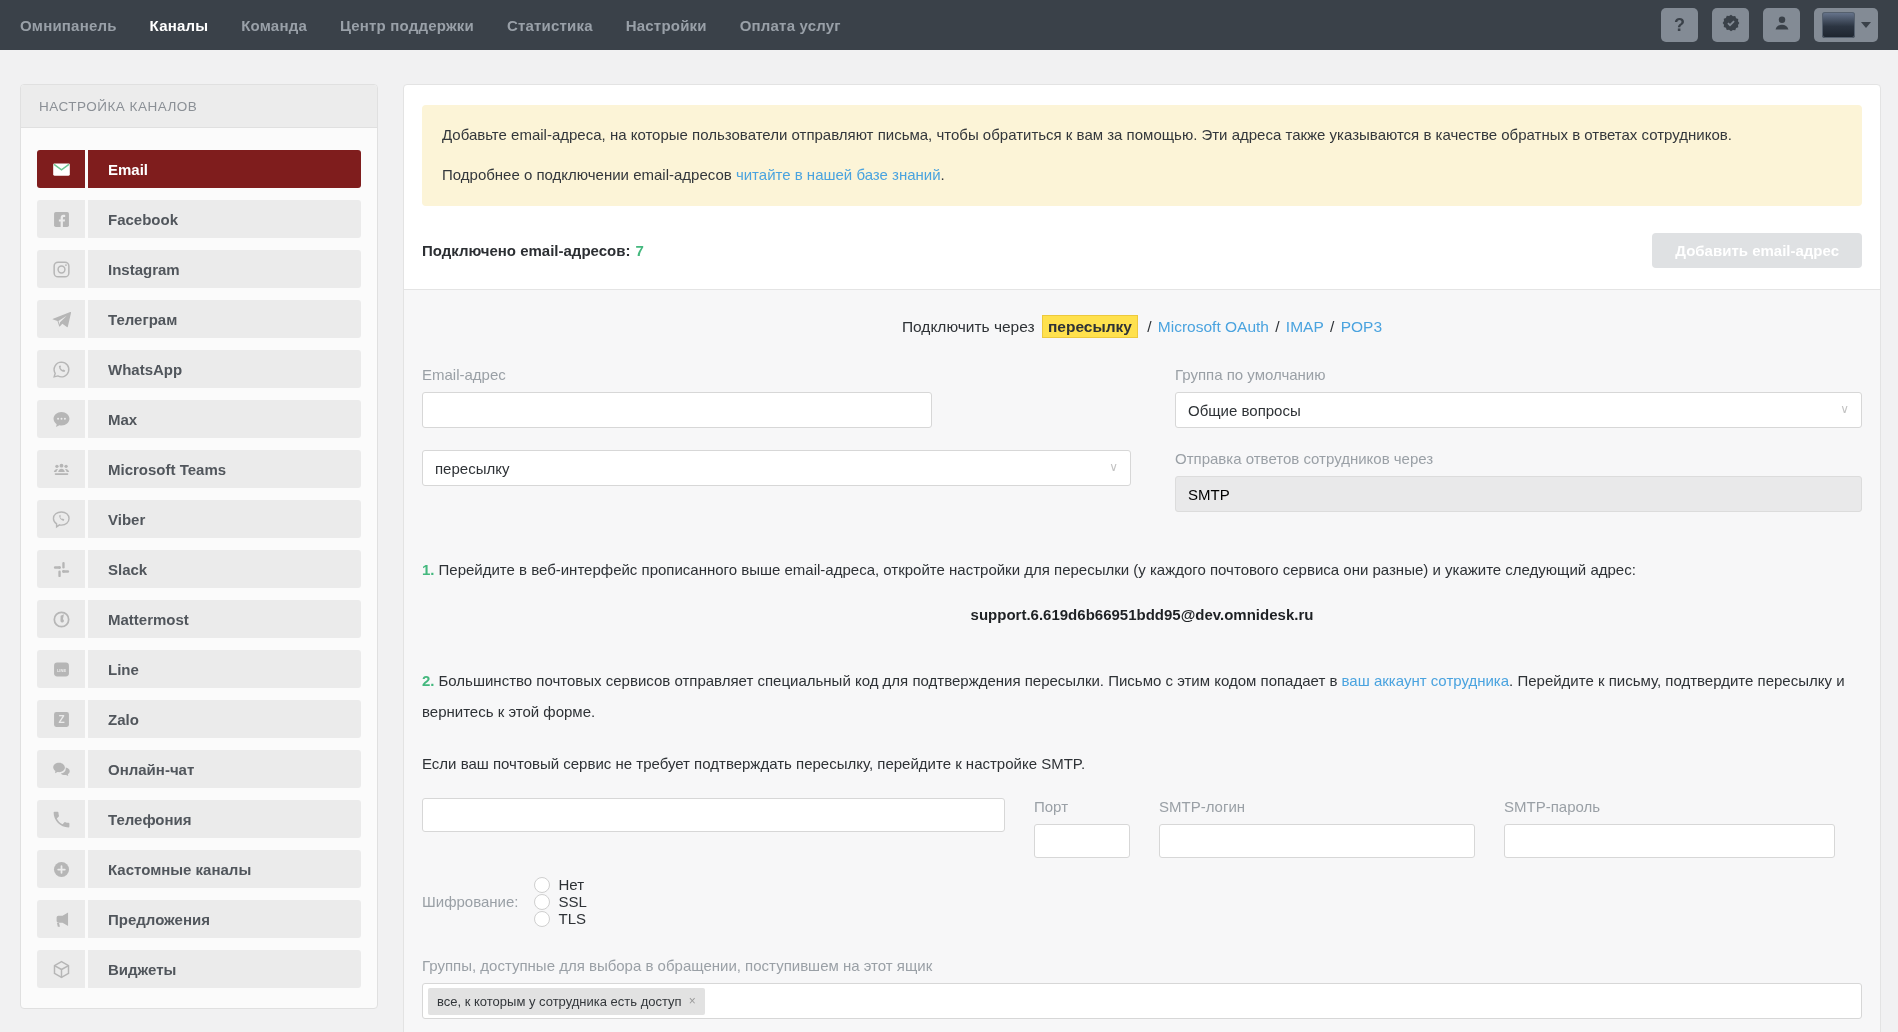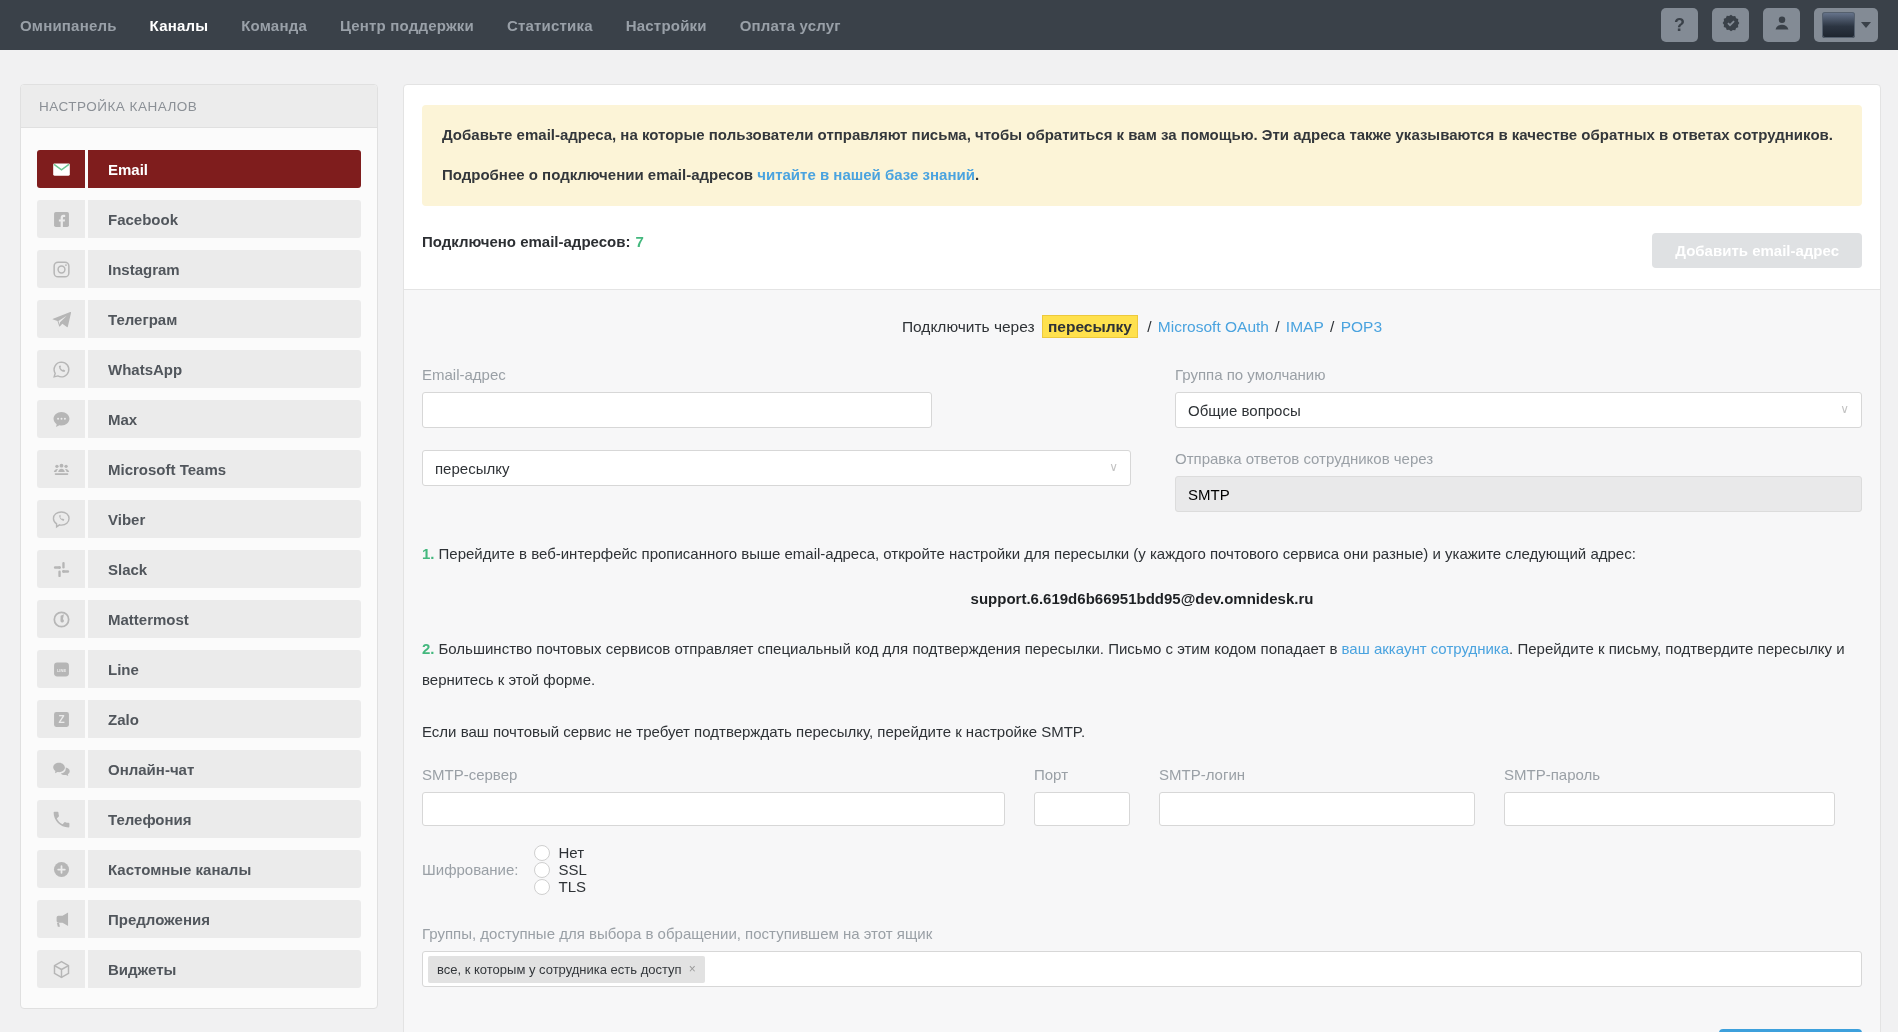--- a/index.html
+++ b/index.html
@@ -28,41 +28,41 @@
   .sidebar-list{padding:22px 16px 20px;}
   .side-item{display:flex;height:38px;margin-bottom:12px;cursor:pointer;}
   .side-item:last-child{margin-bottom:0;}
   .side-icon{width:48px;background:#ebebeb;border-radius:3px 0 0 3px;display:flex;align-items:center;justify-content:center;color:#b6b6b6;margin-right:3px;flex:none;}
   .side-icon svg{width:21px;height:21px;}
   .side-label{flex:1;background:#ebebeb;border-radius:0 3px 3px 0;display:flex;align-items:center;padding-left:20px;color:#51565c;font-weight:700;font-size:15px;}
   .side-item.active .side-icon,.side-item.active .side-label{background:#7f1d1d;color:#fff;}
   
   .content{flex:1;background:#ffffff;border:1px solid #e3e3e3;border-radius:4px;box-sizing:border-box;min-height:990px;}
   .content-top{padding:20px 18px 0;}
-  .notice{background:#fcf4d7;border-radius:4px;padding:16px 20px 18px;font-size:15px;color:#33373b;line-height:27px;font-weight:bold;}
+  .notice{background:#fcf4d7;border-radius:4px;padding:16px 20px 18px;font-size:15px;color:#33373b;line-height:27px;}
   .notice-more{margin-top:13px;}
   .blue-link{color:#4aa3df;cursor:pointer;text-decoration:none;}
-  .connected-row{display:flex;justify-content:space-between;margin:27px 0 21px;}
+  .connected-row{display:flex;align-items:center;justify-content:space-between;margin:27px 0 21px;}
   .connected{font-weight:700;font-size:15px;color:#2c2f33;}
   .count{color:#44b87e;margin-left:5px;}
   .add-btn{background:#dfe1e3;color:#fff;font-weight:700;font-size:15px;font-family:inherit;border:none;border-radius:4px;padding:9px 23px;cursor:default;}
   .form-section{background:#f7f7f8;border-top:1px solid #e4e4e4;padding:26px 18px 46px;border-radius:0 0 4px 4px;}
   .tabs-row{text-align:center;font-size:15.5px;color:#2e3236;margin:2px 0 30px;}
   .tab-active{background:#ffe14d;border:1px solid #edc93d;font-weight:700;padding:2px 5px;margin:0 3px;color:#2e3236;cursor:pointer;}
   .tab-sep{color:#2e3236;margin:0 2px;}
   .tab-link{color:#4aa3df;cursor:pointer;}
   .form-grid{display:grid;grid-template-columns:1fr 687px;column-gap:44px;}
   .f-label{color:#9aa0a6;font-size:15px;margin:0 0 9px;}
   .f-row2{margin-top:22px;}
   .txt-input{width:100%;height:36px;border:1px solid #d7d7d7;border-radius:3px;background:#fff;box-sizing:border-box;padding:0 12px;font-size:15px;font-family:inherit;color:#2e3236;outline:none;}
   .email-input{width:72%;}
   .select{position:relative;height:36px;border:1px solid #d7d7d7;border-radius:3px;background:#fff;display:flex;align-items:center;padding:0 30px 0 12px;font-size:15px;color:#2e3236;box-sizing:border-box;cursor:pointer;}
   .chev{position:absolute;right:12px;top:9px;color:#c3c3c3;font-size:12px;}
   .disabled-field{height:36px;background:#e9e9ea;border:1px solid #dcdcdc;border-radius:3px;display:flex;align-items:center;padding:0 12px;color:#000000;font-size:15px;box-sizing:border-box;}
-  .step{font-size:15px;color:#2e3236;line-height:31px;margin-top:26px;}
+  .step{font-size:15px;color:#2e3236;line-height:31px;margin-top:42px;}
   .step-num{color:#44b87e;font-weight:700;margin-right:4px;}
   .fwd{text-align:center;font-weight:700;margin:21px 0 0;font-size:15px;color:#1e2124;}
   .smtp-note{font-size:15px;color:#2e3236;margin-top:28px;}
   .smtp-row{display:flex;gap:29px;margin-top:26px;}
   .smtp-col .f-label{margin-bottom:9px;}
   .w-server{width:583px;}.w-port{width:96px;}.w-login{width:316px;}.w-pass{width:331px;}
   .smtp-col .txt-input{height:34px;}
   .enc-row{display:flex;align-items:center;margin-top:18px;font-size:15px;color:#2e3236;}
   .enc-label{color:#9aa0a6;margin-right:16px;}
   .radio-opt{display:flex;align-items:center;margin-right:20px;cursor:pointer;}
@@ -331,21 +331,20 @@
         <span class="step-num">1.</span><span>Перейдите в веб-интерфейс прописанного выше email-адреса, откройте настройки для пересылки (у каждого почтового сервиса они разные) и укажите следующий адрес:</span>
       </div>
       <div class="fwd">support.6.619d6b66951bdd95@dev.omnidesk.ru</div>
       <div class="step">
         <span class="step-num">2.</span><span>Большинство почтовых сервисов отправляет специальный код для подтверждения пересылки. Письмо с этим кодом попадает в </span><a class="blue-link">ваш аккаунт сотрудника</a><span>. Перейдите к письму, подтвердите пересылку и вернитесь к этой форме.</span>
       </div>
       <div class="smtp-note">Если ваш почтовый сервис не требует подтверждать пересылку, перейдите к настройке SMTP.</div>
 
       <div class="smtp-row">
         <div class="smtp-col w-server">
-          <div class="f-label">SMTP-сервер</div>
           <input class="txt-input" style="">
         </div>
         <div class="smtp-col w-port">
           <div class="f-label">Порт</div>
           <input class="txt-input" style="">
         </div>
         <div class="smtp-col w-login">
           <div class="f-label">SMTP-логин</div>
           <input class="txt-input" style="">
         </div>

